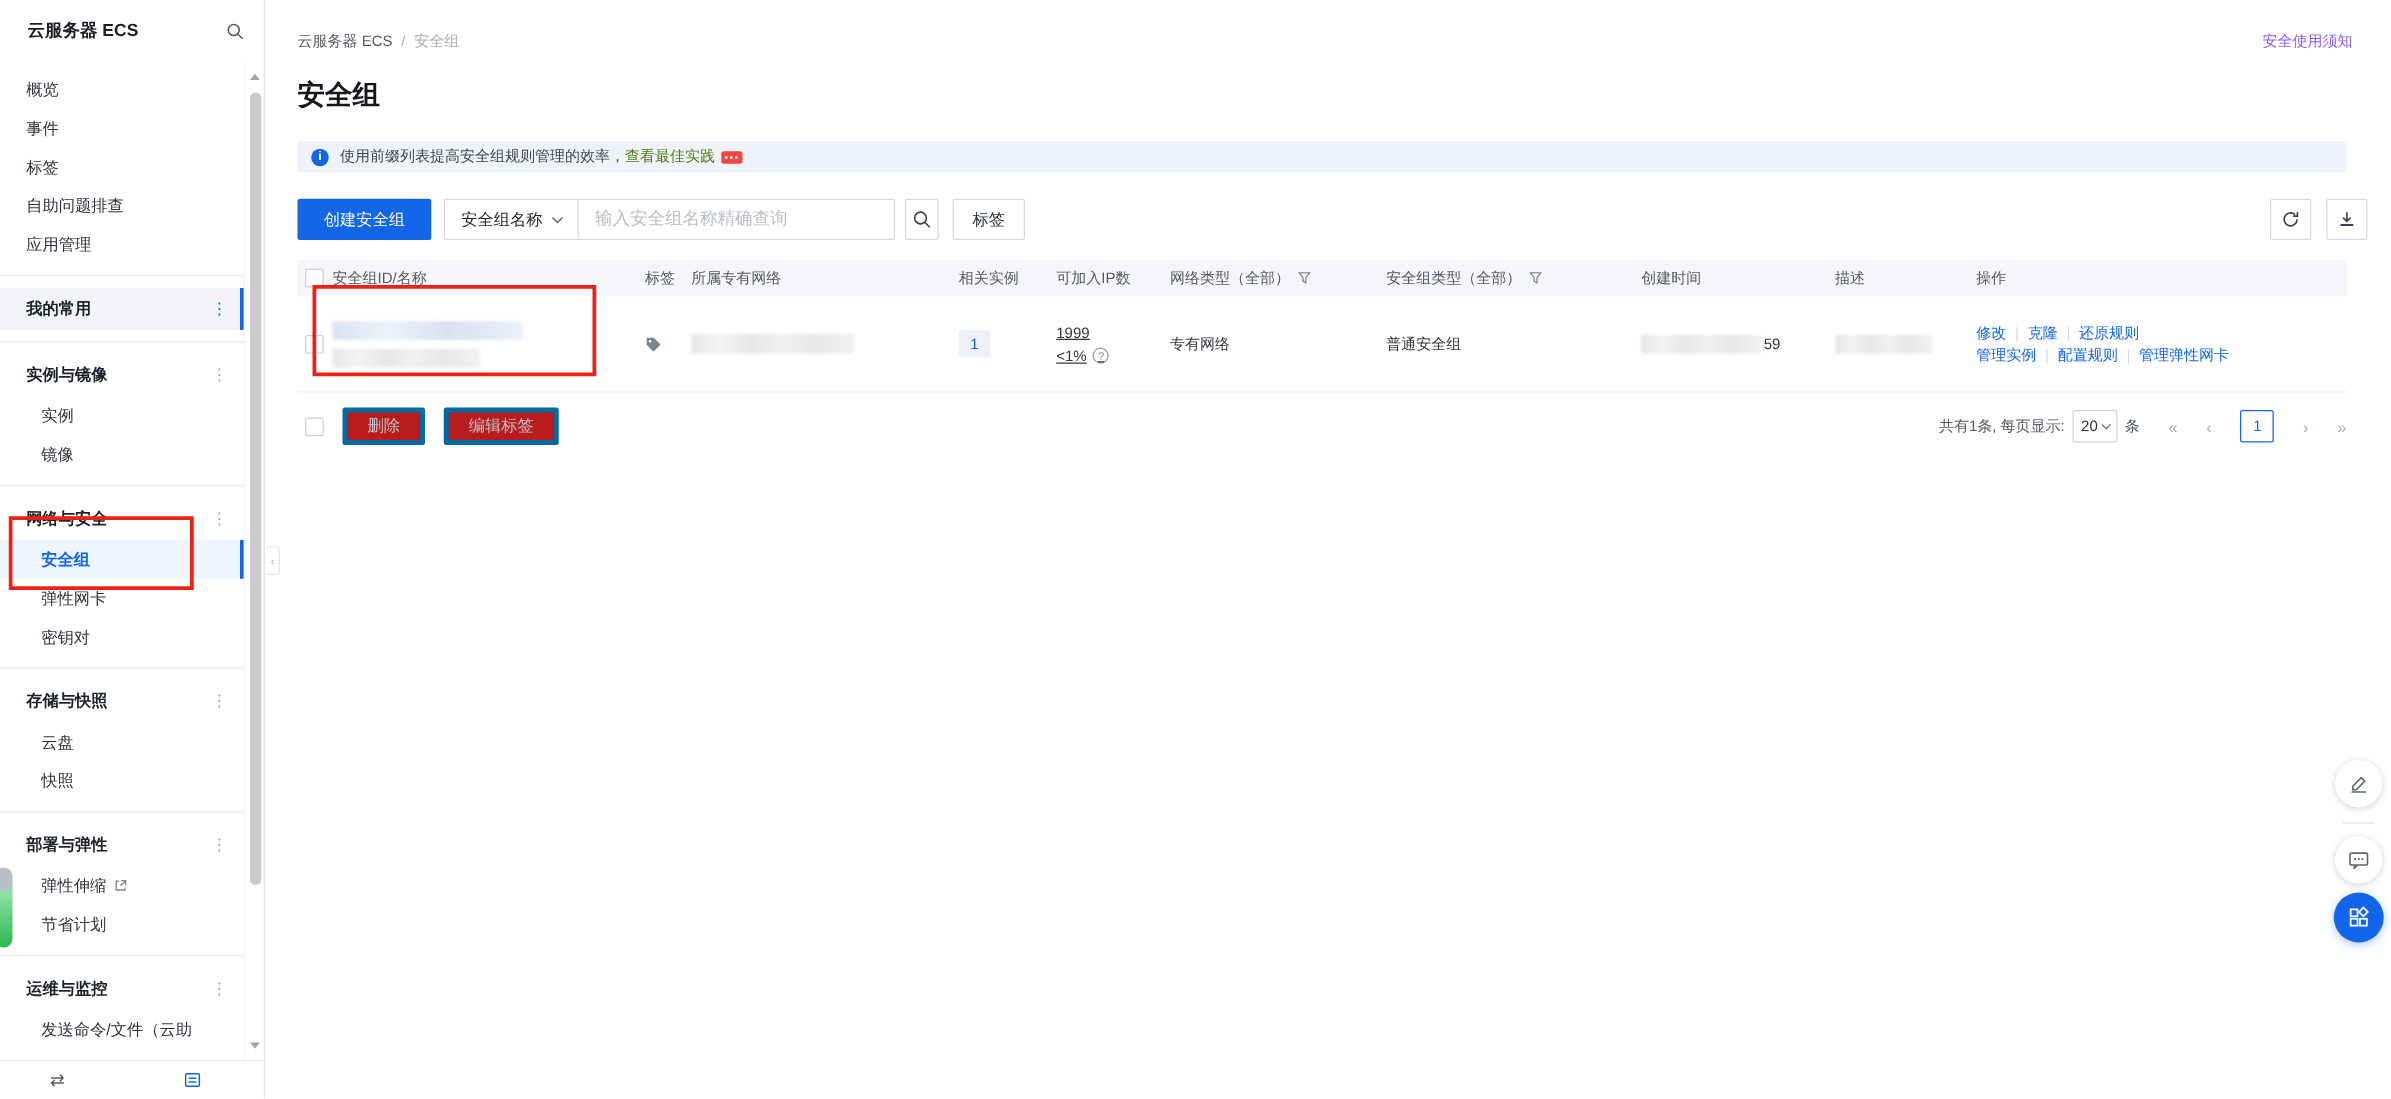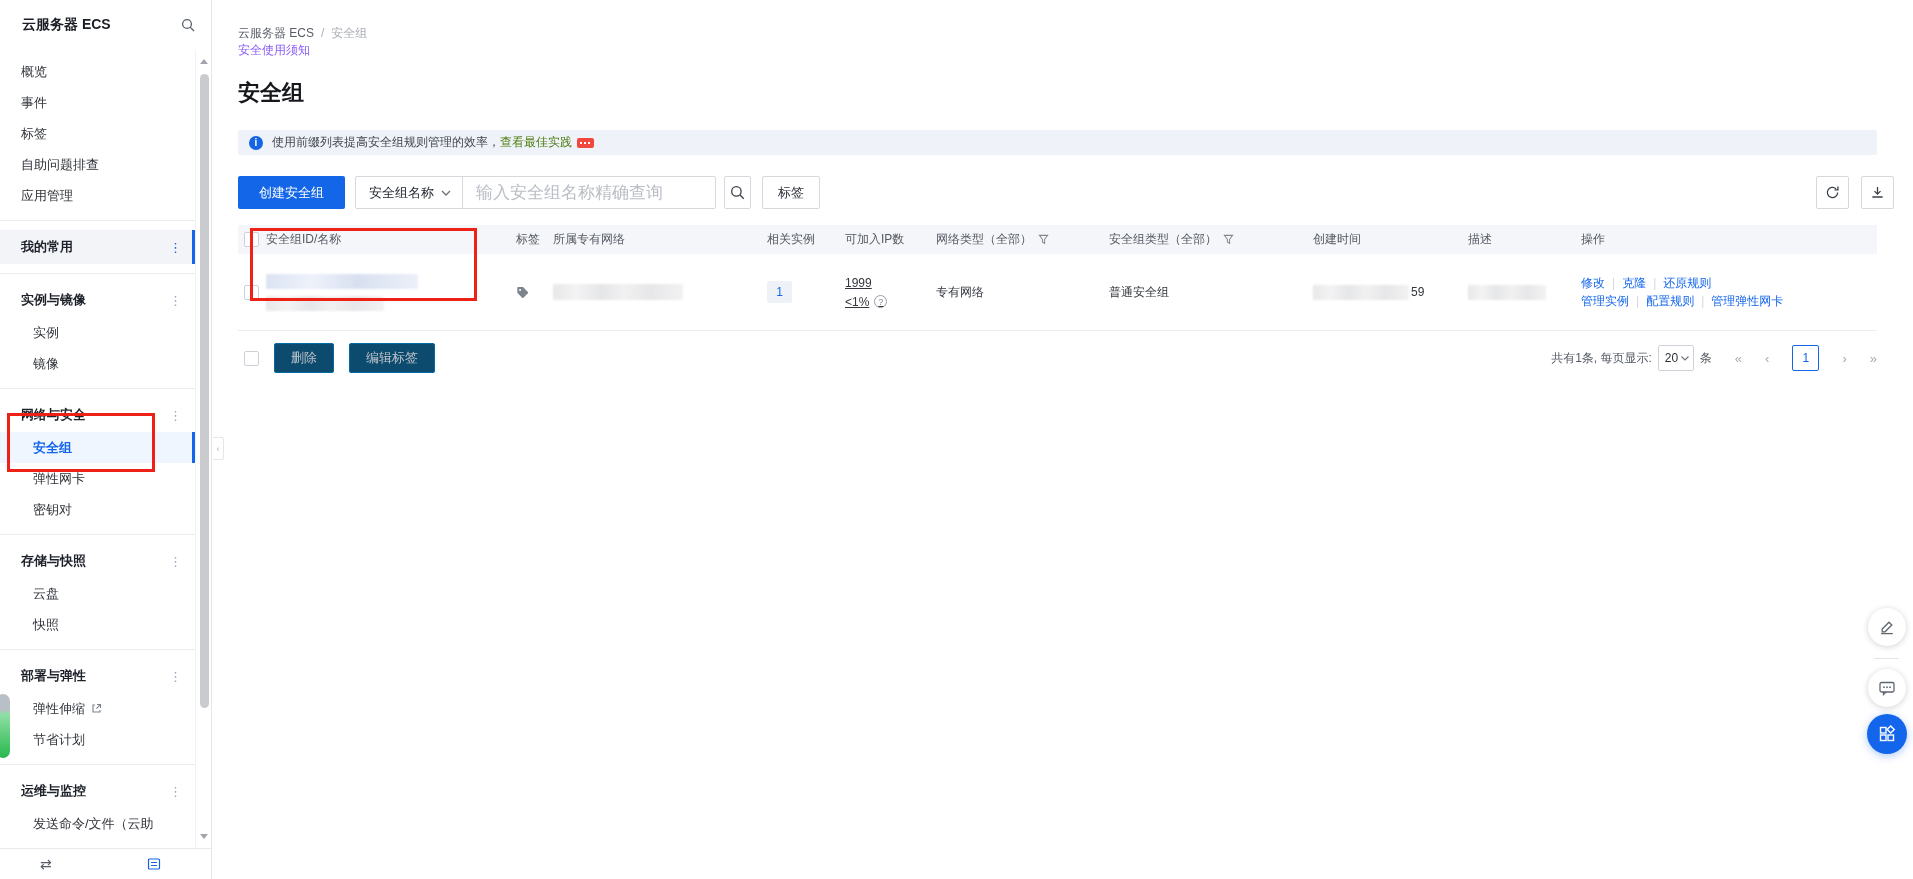--- a/index.html
+++ b/index.html
@@ -28,39 +28,39 @@
   .sb-arr.up { top:9px; border-bottom:5px solid #a0a5ac; }
   .sb-arr.down { bottom:9px; border-top:5px solid #a0a5ac; }
   .sb-footer { height:31px; flex:0 0 auto; border-top:1px solid #e8e9eb; display:flex; align-items:center; justify-content:space-between; padding:0 50px 0 40px; }
   .swap-ic { font-size:14px; color:#565d68; cursor:pointer; line-height:1; }
   .collapse-tab { position:absolute; left:213px; top:437px; width:11px; height:23px; background:#fff; border:1px solid #e4e6ea; border-left:none; border-radius:0 3px 3px 0; display:flex; align-items:center; justify-content:center; color:#aab0b8; font-size:9px; z-index:6; cursor:pointer; }
   .green-strip { position:absolute; left:-4px; top:694px; width:14px; height:64px; border-radius:7px; z-index:7;
     background:linear-gradient(180deg,#b9bfc6 0%,#b9bfc6 25%,#8edfa4 32%,#27b84e 100%); }
 
   
   .main { position:absolute; left:213px; top:0; right:0; height:100%; background:#fff; }
-  .top-row { display:flex; justify-content:space-between; padding:25px 31px 0 25px;flex-direction:column; }
+  .top-row { display:flex; justify-content:space-between; align-items:center; padding:25px 31px 0 25px; }
   .breadcrumb { font-size:12px; color:#585c66; }
   .bc-sep { color:#a9adb5; margin:0 7px; }
   .bc-cur { color:#a9adb5; }
   .notice { color:#8b5cf6; cursor:pointer; text-decoration:none; }
   h1.page-title { font-size:22px; color:#15171c; font-weight:bold; margin:21px 0 0 25px; line-height:26px; }
   .banner { margin:24px 36px 0 25px; height:25px; background:#eff3f9; border-radius:2px; display:flex; align-items:center; padding:0 11px; font-size:12px; color:#42464e; }
   .info-icon { width:14px; height:14px; border-radius:50%; background:#1465e3; color:#fff; font-size:10px; font-weight:bold; display:flex; align-items:center; justify-content:center; margin-right:9px; flex:0 0 auto; }
   .banner-link { color:#4d7c0f; cursor:pointer; text-decoration:none; }
   .new-badge { width:17px; height:10px; background:#f0483e; border-radius:2px; margin-left:5px; position:relative; }
   .new-badge::after { content:""; position:absolute; left:3px; top:4px; width:2px; height:2px; background:#fff; box-shadow:4px 0 #fff,8px 0 #fff; }
 
   .toolbar { margin:21px 19px 0 25px; display:flex; align-items:center; }
   .btn { height:33px; border-radius:2px; font-size:13px; display:inline-flex; align-items:center; justify-content:center; cursor:pointer; white-space:nowrap; }
   .btn-primary { background:#1466e8; color:#fff; padding:0 21px; border:none; }
   .combo { display:flex; align-items:stretch; height:33px; border:1px solid #d6d8dd; border-radius:2px; margin-left:10px; background:#fff;justify-content:flex-end; }
   .combo-dd { display:flex; align-items:center; padding:0 11px 0 13px; font-size:13px; color:#23272f; border-right:1px solid #d6d8dd; cursor:pointer; }
   .combo-dd svg { margin-left:7px; }
-  .combo-input { border:none; outline:none; width:252px; padding:0 13px; font-size:17px; color:#0f172a; font-family:Liberation Serif, serif; background:transparent; }
+  .combo-input { border:none; outline:none; width:252px; padding:0 13px; font-size:14px; color:#0f172a; font-family:Liberation Mono, monospace; background:transparent; }
   .combo-input::placeholder { color:#b9bdc5; }
   .icon-btn { width:27px; height:33px; border:1px solid #d6d8dd; border-radius:2px; background:#fff; display:flex; align-items:center; justify-content:center; cursor:pointer; }
   .search-btn { margin-left:8px; }
   .btn-plain { border:1px solid #d6d8dd; background:#fff; color:#2b2f37; padding:0 15px; margin-left:11px; }
   .toolbar-right { margin-left:auto; display:flex; gap:12px; }
   .tool-ic-btn { width:33px; height:33px; border:1px solid #d6d8dd; border-radius:2px; background:#fff; display:flex; align-items:center; justify-content:center; cursor:pointer; }
 
   
   .table { margin:16px 36px 0 25px; }
   .t-head { display:flex; align-items:center; height:29px; background:#f4f6f9; font-size:12px; color:#545962; }
@@ -91,21 +91,21 @@
   .ip-wrap { display:block;text-decoration:underline; }
   .ip-l2 { margin-top:5px; display:flex; align-items:center; }
   .q-icon { width:13px; height:13px; border:1px solid #989da6; border-radius:50%; color:#878c96; font-size:9px; display:inline-flex; align-items:center; justify-content:center; margin-left:5px; cursor:pointer; }
   .act-line { line-height:18px; white-space:nowrap; }
   .a-link { color:#1366ec; cursor:pointer; text-decoration:none; }
   .sep { color:#d4d7dd; margin:0 7px; }
 
   
   .list-footer { margin:12px 36px 0 25px; display:flex; align-items:center; }
   .lf-check { margin-left:6px; }
-  .btn-disabled { border:1px solid #0369a1; color:#c0c4cb; background:#0c4a6e; height:30px; padding:0 16px; border-radius:2px; margin-left:15px; cursor:default; }
+  .btn-disabled { border:4px solid #0369a1; color:#c0c4cb; background:#b91c1c; height:30px; padding:0 16px; border-radius:2px; margin-left:15px; cursor:default; }
   .pager { margin-left:auto; display:flex; align-items:center; color:#555a63; font-size:12px; }
   .size-select { width:36px; height:26px; border:1px solid #cfd3d9; border-radius:2px; display:flex; align-items:center; justify-content:space-between; padding:0 4px 0 6px; margin:0 6px; color:#2b2f37; cursor:pointer; background:#fff; }
   .pg-arrow { color:#a6abb3; margin-left:23px; font-size:13px; cursor:pointer; }
   .pg-cur { width:27px; height:26px; border:1px solid #1366ec; color:#1366ec; display:flex; align-items:center; justify-content:center; border-radius:2px; margin-left:23px; cursor:pointer; }
 
   
   .fab { position:absolute; right:7px; width:38px; height:38px; border-radius:50%; background:#fff; box-shadow:0 1px 6px rgba(0,0,0,.18); display:flex; align-items:center; justify-content:center; cursor:pointer; z-index:15; }
   .fab-pencil { top:608px; }
   .fab-chat { top:669px; }
   .fab-apps { top:714px; width:40px; height:40px; right:6px; background:#1366ec; box-shadow:0 2px 8px rgba(19,102,236,.35); }

